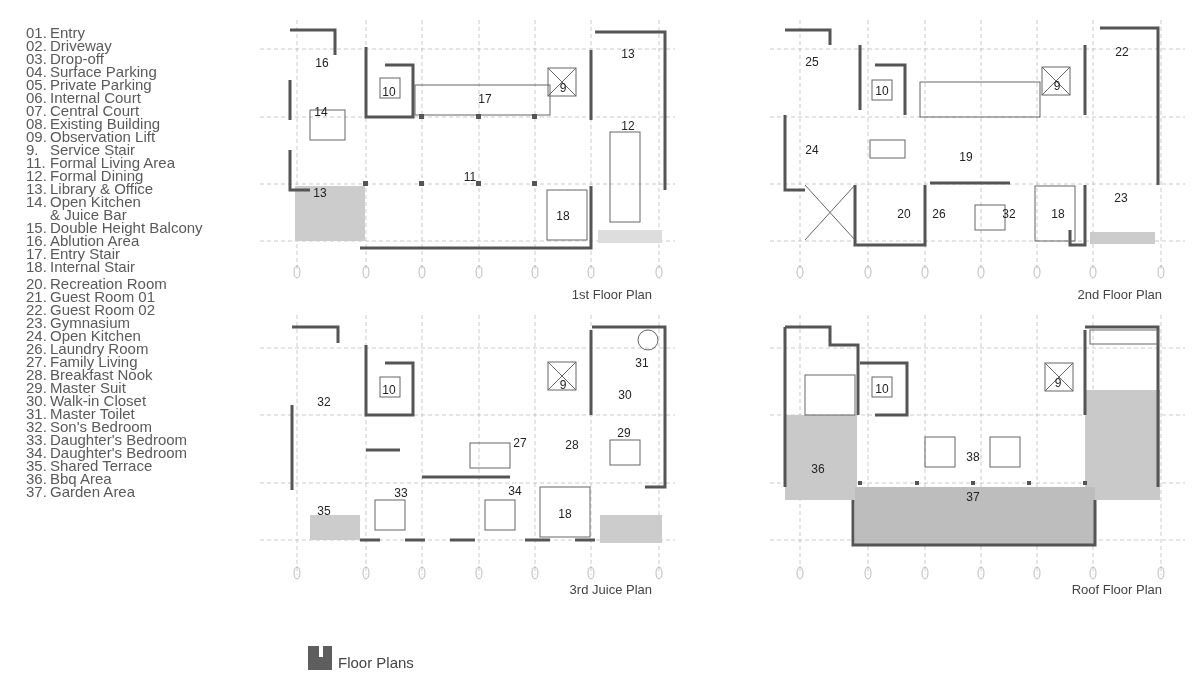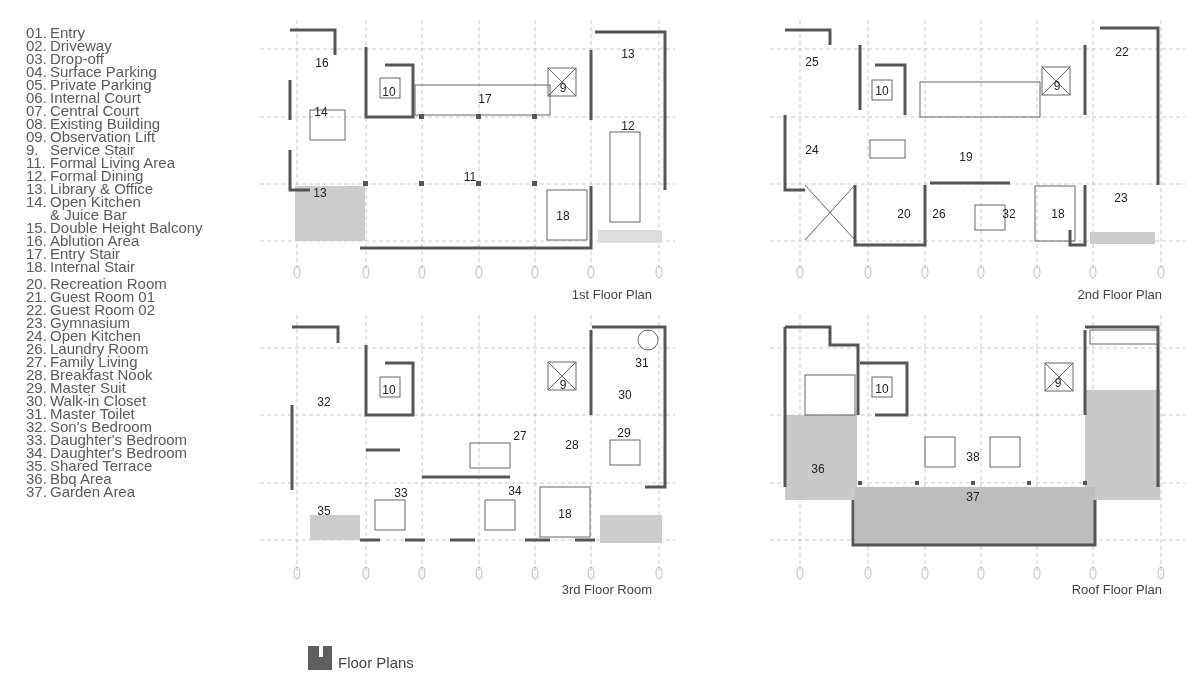--- a/index.html
+++ b/index.html
@@ -344,28 +344,28 @@
         <ellipse cx="409" cy="258" rx="3" ry="6"></ellipse>
     </g>
   </svg>
   <div class="rooms">
       <div class="rl" style="left: 139px; top: 75px;">10</div>
       <div class="rl" style="left: 313px; top: 70px;">9</div>
       <div class="rl" style="left: 392px; top: 48px;">31</div>
       <div class="rl" style="left: 375px; top: 80px;">30</div>
       <div class="rl" style="left: 74px; top: 87px;">32</div>
       <div class="rl" style="left: 374px; top: 118px;">29</div>
-      <div class="rl" style="left: 270px; top: 121px;">27</div>
+      <div class="rl" style="left: 270px; top: 128px;">27</div>
       <div class="rl" style="left: 322px; top: 130px;">28</div>
       <div class="rl" style="left: 151px; top: 178px;">33</div>
       <div class="rl" style="left: 265px; top: 176px;">34</div>
       <div class="rl" style="left: 74px; top: 196px;">35</div>
       <div class="rl" style="left: 315px; top: 199px;">18</div>
     </div>
-  <div class="plan-title">3rd Floor Room</div>
+  <div class="plan-title">3rd Juice Plan</div>
 </div>
 
 <div class="plan" style="left:760px;top:315px;" id="plan3">
   <svg viewBox="0 0 430 290">
     <g stroke="#aaa" stroke-width="0.6" stroke-dasharray="4,3" fill="none">
       <line x1="10" y1="33" x2="425" y2="33"></line>
         <line x1="10" y1="100" x2="425" y2="100"></line>
       <line x1="10" y1="168" x2="425" y2="168"></line>
         <line x1="10" y1="225" x2="425" y2="225"></line>
       <line x1="40" y1="0" x2="40" y2="260"></line>

